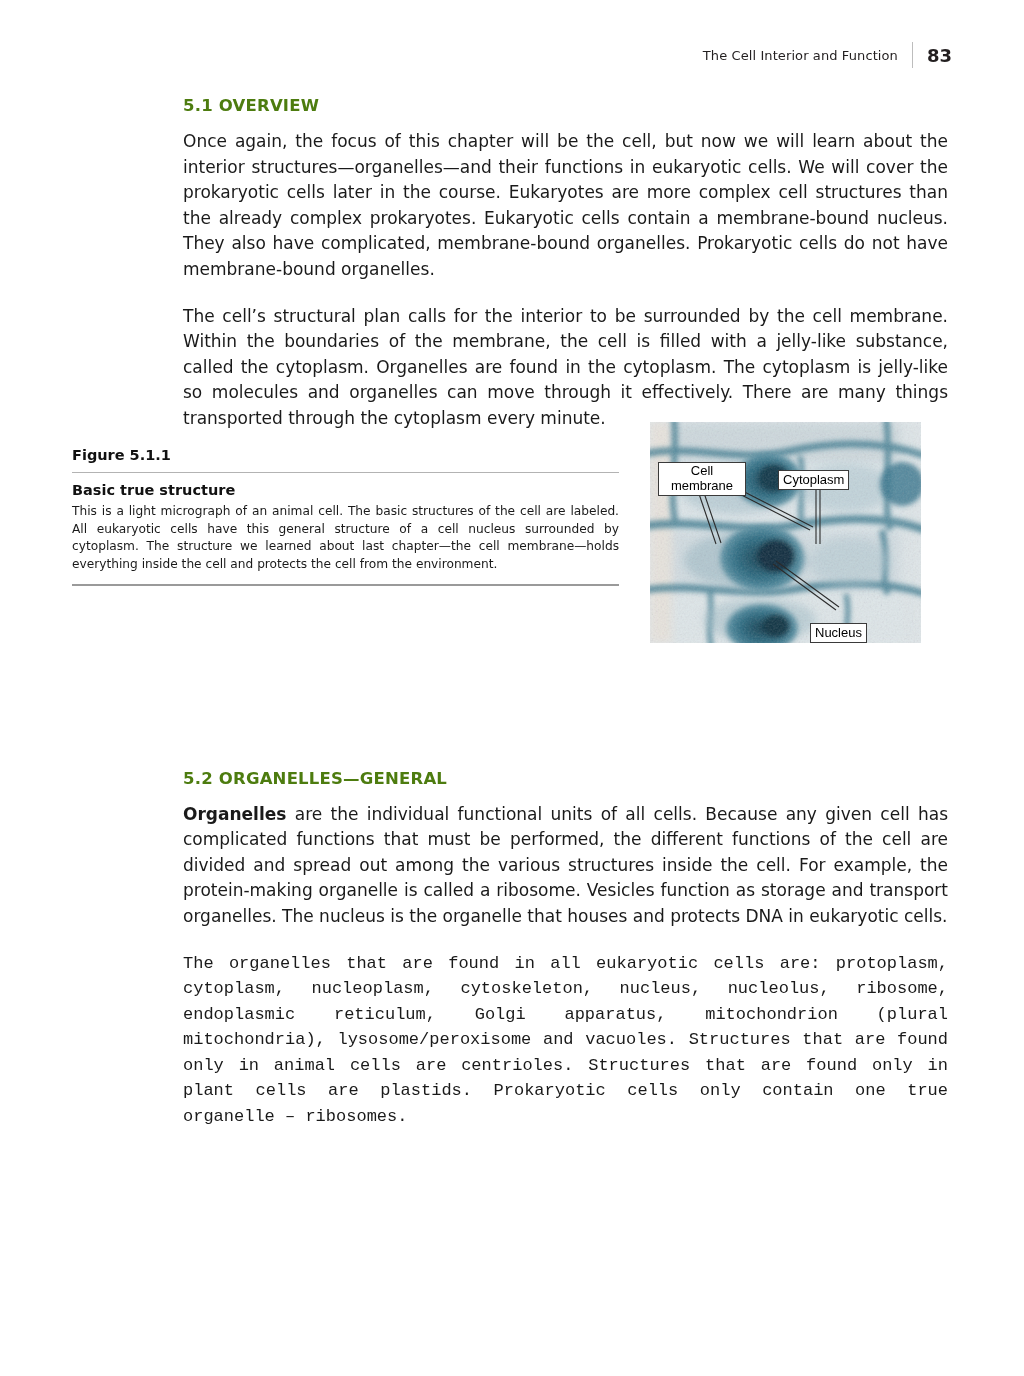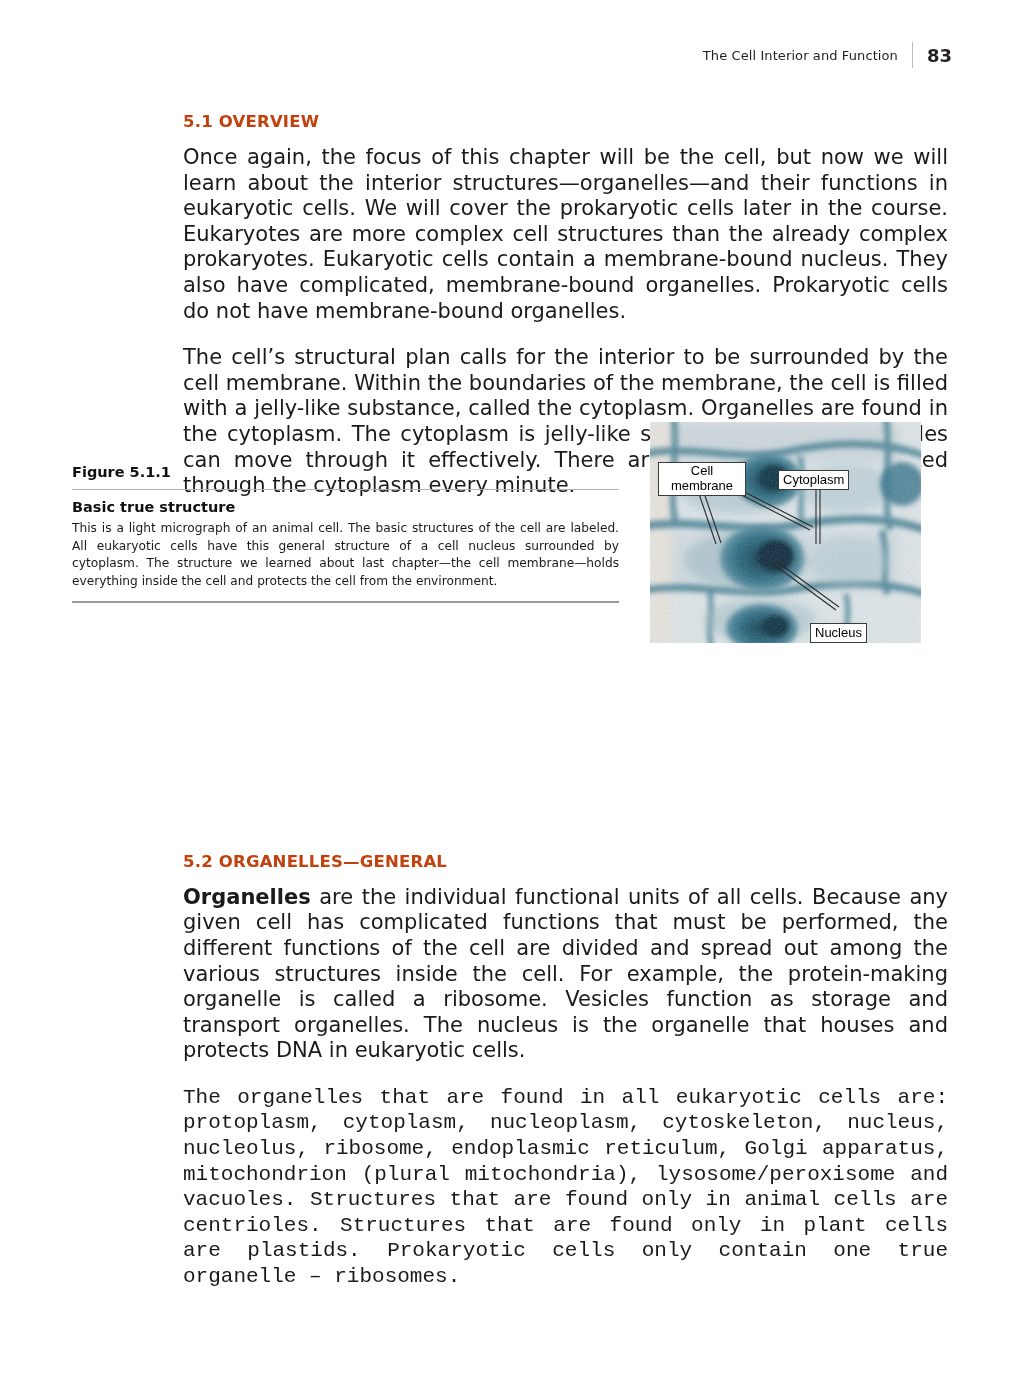--- a/index.html
+++ b/index.html
@@ -44,42 +44,41 @@
   
   .content {
     position: absolute;
     left: 183px;
     top: 96px;
     width: 765px;
   }
   h2.section-heading {
     font-size: 16.5px;
     font-weight: bold;
-    color: #c2410c;
-    margin: 16px 0 14px 0;
+    color: #4d7c0f;
+    margin: 0 0 14px 0;
     letter-spacing: 0.2px;
   }
   p.body-par {
-    font-size: 21px;
+    font-size: 17px;
     line-height: 25.6px;
     text-align: justify;
     margin: 0 0 21px 0;
     color: #1a1a1a;
     hyphens: none;
   }
   p.body-par:last-child { margin-bottom: 8px; font-family: Liberation Mono, monospace; }
   .lead-term { font-weight: bold; }
 
   
   .figure-block {
     position: absolute;
     left: 72px;
     top: 447px;
     width: 547px;
-    margin-top: 17px;
   }
   .figure-number {
     font-size: 14.5px;
     font-weight: bold;
     color: #111;
     margin-bottom: 9px;
   }
   .rule-thin {
     height: 1px;
     background: #b3b3b3;

